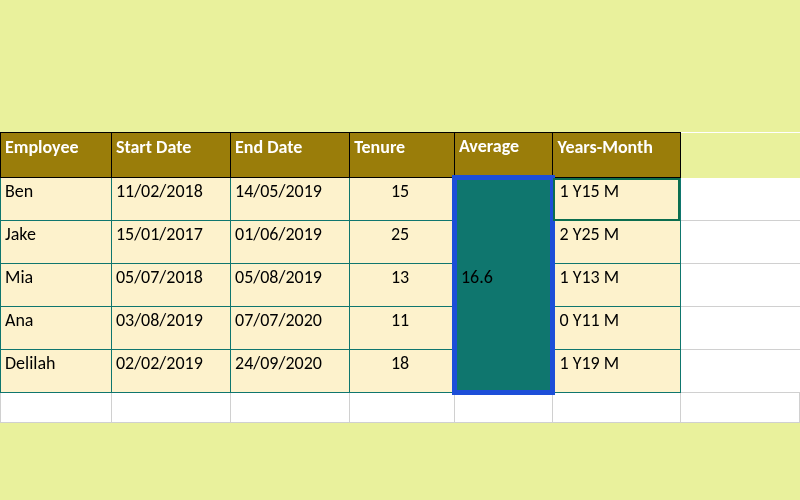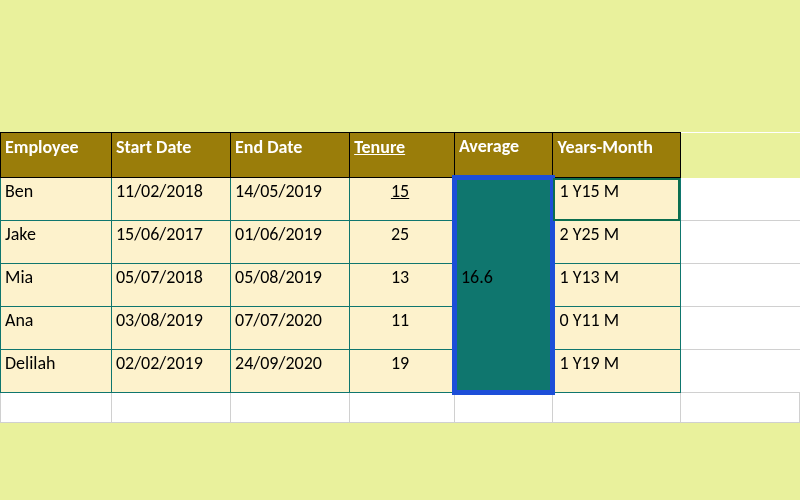--- a/index.html
+++ b/index.html
@@ -39,21 +39,21 @@
     box-sizing: border-box;
     height: 30px;
     font-size: 18px;
     padding: 2px 6px 18px 4px;
     vertical-align: middle;
   }
   
   .c-emp  { width: 108px; }
   .c-sd   { width: 116px; }
   .c-ed   { width: 116px; }
-  .c-ten  { width: 102px; text-decoration: underline; }
+  .c-ten  { width: 102px; }
   .c-avg  { width: 96px; }
   .c-ym   { width: 124px; }
   .c-tail { width: 116px; }
 
   
   tr.hdr th {
     background: #9a7d0a;
     color: #ffffff;
     font-weight: 700;
     text-align: left;
@@ -127,21 +127,21 @@
         <td class="inside txt c-sd">11/02/2018</td>
         <td class="inside txt c-ed">14/05/2019</td>
         <td class="inside num c-ten">15</td>
         <td class="avgcell c-avg" rowspan="5">16.6</td>
         <td class="inside txt c-ym selected">1 Y15 M</td>
         <td class="tail c-tail"></td>
       </tr>
 
       <tr class="data">
         <td class="inside txt">Jake</td>
-        <td class="inside txt">15/06/2017</td>
+        <td class="inside txt">15/01/2017</td>
         <td class="inside txt">01/06/2019</td>
         <td class="inside num">25</td>
         <td class="inside txt">2 Y25 M</td>
         <td class="tail"></td>
       </tr>
 
       <tr class="data">
         <td class="inside txt">Mia</td>
         <td class="inside txt">05/07/2018</td>
         <td class="inside txt">05/08/2019</td>
@@ -156,21 +156,21 @@
         <td class="inside txt">07/07/2020</td>
         <td class="inside num">11</td>
         <td class="inside txt">0 Y11 M</td>
         <td class="tail"></td>
       </tr>
 
       <tr class="data">
         <td class="inside txt">Delilah</td>
         <td class="inside txt">02/02/2019</td>
         <td class="inside txt">24/09/2020</td>
-        <td class="inside num">19</td>
+        <td class="inside num">18</td>
         <td class="inside txt">1 Y19 M</td>
         <td class="tail"></td>
       </tr>
 
       <tr class="blank">
         <td></td>
         <td></td>
         <td></td>
         <td></td>
         <td></td>

